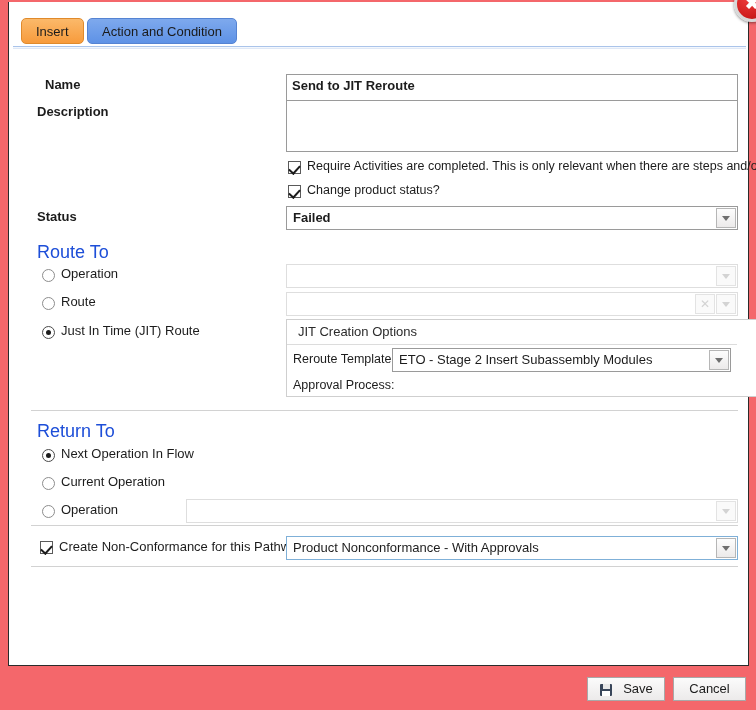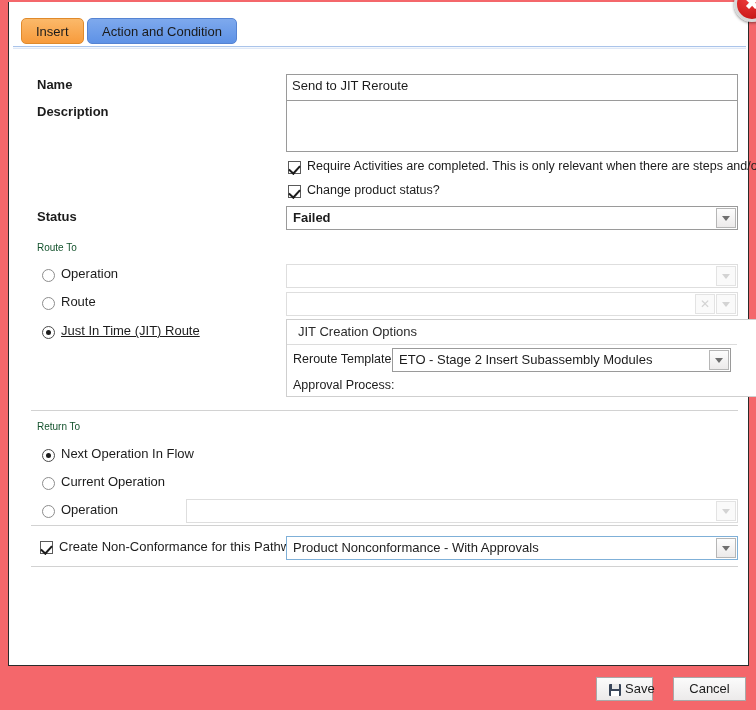--- a/index.html
+++ b/index.html
@@ -93,34 +93,34 @@
     position: absolute;
     left: 0; top: 50px;
     width: 741px; height: 560px;
   }
   .lbl {
     position: absolute;
     font-size: 13px;
     color: #1c1c1c;
   }
   .lbl-bold { font-weight: bold; }
-  .lbl-section { font-size: 10px; color: #14532d; }
+  .lbl-section { font-size: 18px; color: #1d4ed8; }
 
   .ctl {
     position: absolute;
     background: #ffffff;
     border: 1px solid #9a9a9a;
     font-size: 13px;
     color: #1c1c1c;
   }
   .ctl-text {
     height: 32px;
     line-height: 21px;
     padding-left: 5px;
-    font-weight: normal;
+    font-weight: bold;
   }
   .ctl-area { padding-left: 5px; }
 
   .combo {
     position: absolute;
     height: 24px;
     background: #ffffff;
     border: 1px solid #9a9a9a;
   }
   .combo .val {
@@ -260,21 +260,21 @@
     top: 11px;
     height: 24px;
     background: linear-gradient(to bottom,#fbfbfb,#eceaea);
     border: 1px solid #a8a8a8;
     font-size: 13px;
     color: #1c1c1c;
     text-align: center;
     line-height: 22px;
     cursor: pointer;
   }
-  #save-button { right: 96px; width: 57px; text-decoration: underline; }
+  #save-button { right: 84px; width: 78px; text-decoration: underline; }
   #cancel-button { right: 3px; width: 73px; }
   #save-icon {
     position: absolute;
     left: 12px; top: 6px;
     width: 12px; height: 12px;
     background: #39465a;
     border-radius: 1px;
   }
   #save-icon::before {
     content: "";
@@ -304,21 +304,21 @@
   <div id="client-area">
 
     <div id="tab-strip">
       <div class="tab tab-active">Insert</div>
       <div class="tab tab-inactive">Action and Condition</div>
     </div>
     <div id="tab-rule"></div>
 
     <div id="form-body">
 
-      <div class="lbl lbl-bold" style="left:28px; top:25px;">Name</div>
+      <div class="lbl lbl-bold" style="left:36px; top:25px;">Name</div>
       <div class="ctl ctl-text" style="left:277px; top:22px; width:452px;">Send to JIT Reroute</div>
 
       <div class="lbl lbl-bold" style="left:28px; top:52px;">Description</div>
       <div class="ctl ctl-area" style="left:277px; top:48px; width:452px; height:52px;"></div>
 
       <div class="cbx checked" style="left:279px; top:109px;"></div>
       <div class="cbx-label" style="left:298px; top:107px;">Require Activities are completed. This is only relevant when there are steps and/or</div>
 
       <div class="cbx checked" style="left:279px; top:133px;"></div>
       <div class="cbx-label" style="left:298px; top:131px;">Change product status?</div>
@@ -340,21 +340,21 @@
 
       <div class="rdo" style="left:33px; top:245px;"></div>
       <div class="rdo-label" style="left:52px; top:242px;">Route</div>
       <div class="combo disabled" style="left:277px; top:240px; width:452px;">
         <div class="val"></div>
         <div class="clear-btn">✕</div>
         <div class="arrow-btn"></div>
       </div>
 
       <div class="rdo selected" style="left:33px; top:274px;"></div>
-      <div class="rdo-label" style="left:52px; top:271px;text-decoration:underline;">Just In Time (JIT) Route</div>
+      <div class="rdo-label" style="left:52px; top:271px;">Just In Time (JIT) Route</div>
 
       <div id="jit-group">
         <div id="jit-group-title">JIT Creation Options</div>
         <div id="jit-title-rule"></div>
 
         <div class="jit-lbl" style="left:6px; top:32px;">Reroute Template:</div>
         <div class="combo" style="left:105px; top:28px; width:339px;padding-left:16px;">
           <div class="val">ETO - Stage 2 Insert Subassembly Modules</div>
           <div class="arrow-btn"></div>
         </div>

